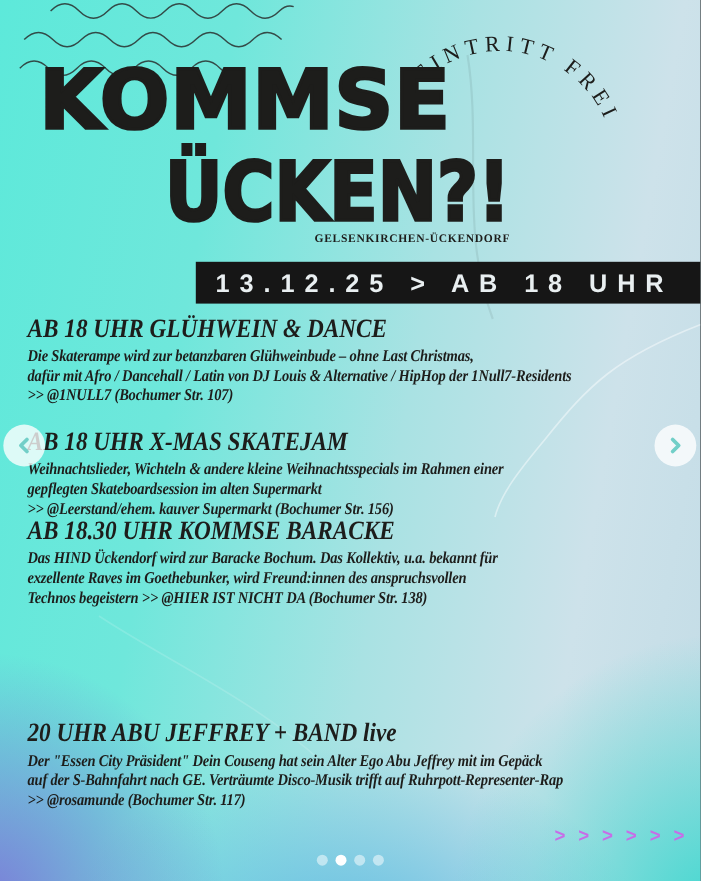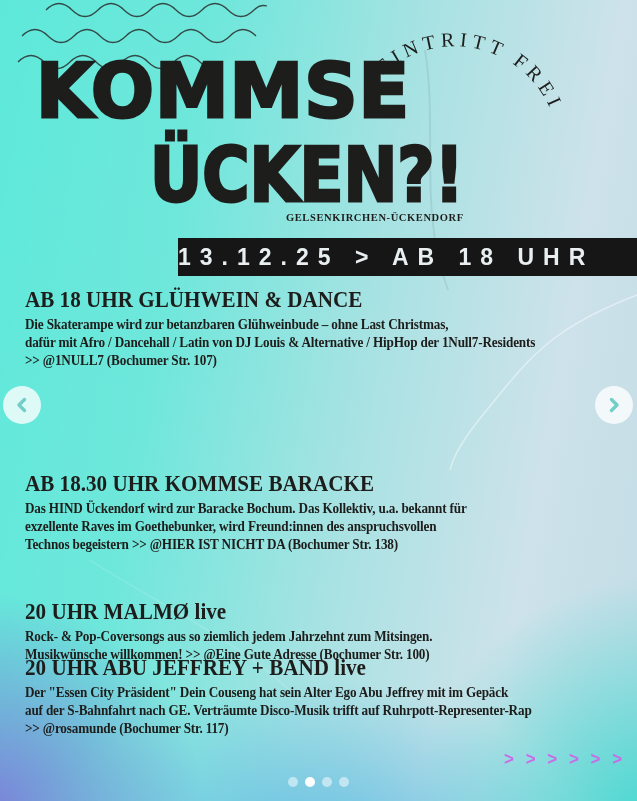--- a/index.html
+++ b/index.html
@@ -21,24 +21,24 @@
   
   .big-title{font-family:"DejaVu Sans","Liberation Sans",sans-serif;font-weight:bold;
     line-height:1;color:var(--ink,#1d1d1b);-webkit-text-stroke:3px var(--ink,#1d1d1b);
     white-space:nowrap;}
   .title1{left:36px;top:54px;font-size:74px;letter-spacing:1px;text-align:right;}
   .title2{left:150px;top:138px;font-size:74px;transform:scaleX(.87);transform-origin:0 0;}
   .street{left:232px;top:126px;font-size:22px;letter-spacing:1.5px;font-weight:600;white-space:nowrap;}
   .district{left:286px;top:212px;font-size:10.5px;letter-spacing:.6px;font-weight:700;white-space:nowrap;}
   
   .banner{left:178px;right:0;top:238px;height:38px;background:var(--banner-bg,#161616);
-    color:var(--banner-text,#e9eff1);display:flex;align-items:center;box-sizing:border-box;
+    color:var(--banner-text,#e9eff1);display:flex;align-items:center;padding-left:18px;box-sizing:border-box;
     font-family:"Liberation Sans",sans-serif;font-weight:bold;font-size:23px;letter-spacing:9px;white-space:nowrap;}
   
-  .event{position:absolute;left:25px;width:600px;}
+  .event{position:absolute;left:25px;width:600px;font-style:italic;}
   .event h2{margin:0;font-size:24px;line-height:26px;font-weight:bold;letter-spacing:0;
     transform:scaleX(.88);transform-origin:0 0;white-space:nowrap;}
   .event p{margin:3px 0 0 0;font-size:15px;line-height:18px;font-weight:bold;letter-spacing:-.2px;
     transform:scaleX(.88);transform-origin:0 0;white-space:pre;}
   .e1{top:286px}.e2{top:389px}.e3{top:470px}.e4{top:598px}.e5{top:654px}
   
   .more{left:504px;top:750px;font-family:"Liberation Sans",sans-serif;font-weight:bold;font-size:17px;
     color:var(--accent-pink,#c76de8);letter-spacing:2px;word-spacing:3px;white-space:nowrap;transform:scaleY(1.05);}
   
   .nav-btn{position:absolute;top:386px;width:38px;height:38px;border-radius:50%;border:none;
@@ -83,30 +83,31 @@
   <div class="abs banner">
     <span>13.12.25 &gt; AB 18 UHR</span>
   </div>
 
   <section class="event e1">
     <h2>AB 18 UHR GLÜHWEIN &amp; DANCE</h2>
     <p>Die Skaterampe wird zur betanzbaren Glühweinbude – ohne Last Christmas,
 dafür mit Afro / Dancehall / Latin von DJ Louis &amp; Alternative / HipHop der 1Null7-Residents
 &gt;&gt; @1NULL7 (Bochumer Str. 107)</p>
   </section>
+  <section class="event e2">
+    <h2>AB 18 UHR X-MAS SKATEJAM</h2>
+    <p>Weihnachtslieder, Wichteln &amp; andere kleine Weihnachtsspecials im Rahmen einer
+gepflegten Skateboardsession im alten Supermarkt
+&gt;&gt; @Leerstand/ehem. kauver Supermarkt (Bochumer Str. 156)</p>
+  </section>
   <section class="event e3">
     <h2>AB 18.30 UHR KOMMSE BARACKE</h2>
     <p>Das HIND Ückendorf wird zur Baracke Bochum. Das Kollektiv, u.a. bekannt für
 exzellente Raves im Goethebunker, wird Freund:innen des anspruchsvollen
 Technos begeistern &gt;&gt; @HIER IST NICHT DA (Bochumer Str. 138)</p>
-  </section>
-  <section class="event e4">
-    <h2>20 UHR MALMØ live</h2>
-    <p>Rock- &amp; Pop-Coversongs aus so ziemlich jedem Jahrzehnt zum Mitsingen.
-Musikwünsche willkommen! &gt;&gt; @Eine Gute Adresse (Bochumer Str. 100)</p>
   </section>
   <section class="event e5">
     <h2>20 UHR ABU JEFFREY + BAND live</h2>
     <p>Der "Essen City Präsident" Dein Couseng hat sein Alter Ego Abu Jeffrey mit im Gepäck
 auf der S-Bahnfahrt nach GE. Verträumte Disco-Musik trifft auf Ruhrpott-Representer-Rap
 &gt;&gt; @rosamunde (Bochumer Str. 117)</p>
   </section>
 
   <div class="abs more">&gt; &gt; &gt; &gt; &gt; &gt;</div>
 

